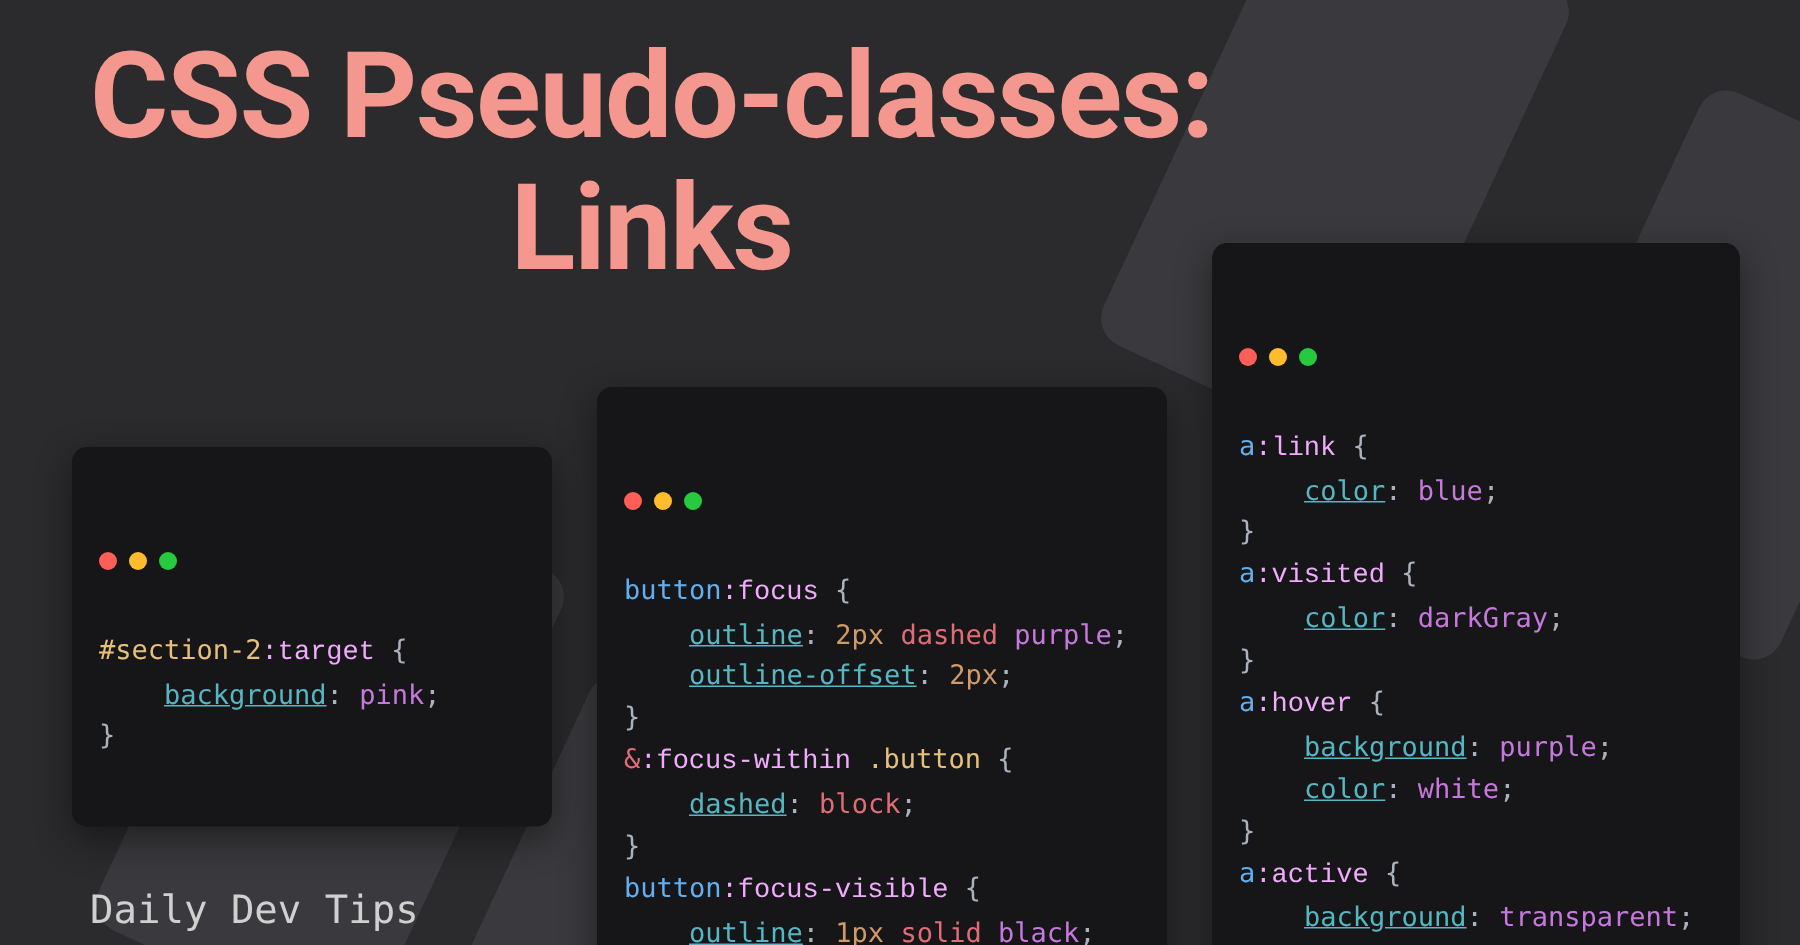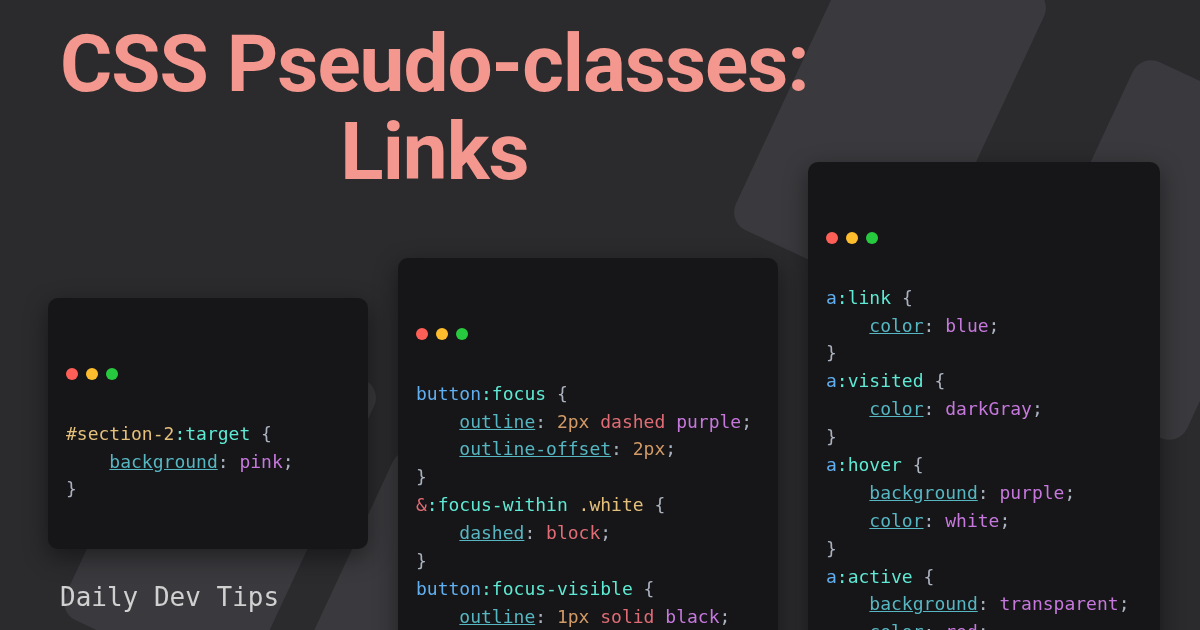--- a/index.html
+++ b/index.html
@@ -28,21 +28,21 @@
     left: 60px;
     font-size: 80px;
     font-weight: 700;
     color: #f4978e;
     line-height: 1.1;
     letter-spacing: -1px;
     text-align: center;
   }
   .footer {
     position: absolute;
-    bottom: 18px;
+    bottom: 8px;
     left: 60px;
     font-size: 26px;
     color: #d0d0d0;
     font-family: ui-monospace, "SF Mono", Menlo, Consolas, monospace;
   }
 
   .card {
     position: absolute;
     background: #161618;
     border-radius: 10px;
@@ -60,21 +60,21 @@
   .dot.y { background:#ffbd2e; }
   .dot.g { background:#27c93f; }
 
   .card1 { left: 48px; top: 298px; width: 320px; }
   .card2 { left: 398px; top: 258px; width: 380px; }
   .card3 { left: 808px; top: 162px; width: 352px; }
 
   
   .sel  { color:#61afef; } 
   .id   { color:#e5c07b; } 
-  .pse  { color:#5eead4; } 
+  .pse  { color:#f0abfc;font-family:Liberation Mono, monospace; } 
   .cls  { color:#e5c07b; } 
   .prop { color:#56b6c2;text-decoration:underline; }
   .num  { color:#d19a66; }
   .kw   { color:#e06c75; } 
   .clr  { color:#c678dd;margin-top:32px; } 
   .brc  { color:#abb2bf; }
   .op   { color:#e06c75; } 
 </style>
 </head>
 <body>
@@ -103,21 +103,21 @@
 <div class="card card2">
   <div class="dots">
     <span class="dot r"></span>
     <span class="dot y"></span>
     <span class="dot g"></span>
   </div>
 <div><span class="sel">button</span><span class="pse">:focus</span> <span class="brc">{</span>
     <span class="prop">outline</span><span class="brc">:</span> <span class="num">2px</span> <span class="kw">dashed</span> <span class="clr">purple</span><span class="brc">;</span>
     <span class="prop">outline-offset</span><span class="brc">:</span> <span class="num">2px</span><span class="brc">;</span>
 <span class="brc">}</span>
-<span class="op">&amp;</span><span class="pse">:focus-within</span> <span class="cls">.white</span> <span class="brc">{</span>
+<span class="op">&amp;</span><span class="pse">:focus-within</span> <span class="cls">.button</span> <span class="brc">{</span>
     <span class="prop">dashed</span><span class="brc">:</span> <span class="kw">block</span><span class="brc">;</span>
 <span class="brc">}</span>
 <span class="sel">button</span><span class="pse">:focus-visible</span> <span class="brc">{</span>
     <span class="prop">outline</span><span class="brc">:</span> <span class="num">1px</span> <span class="kw">solid</span> <span class="clr">black</span><span class="brc">;</span>
 </div>
 </div>
 
 <div class="card card3">
   <div class="dots">
     <span class="dot r"></span>

